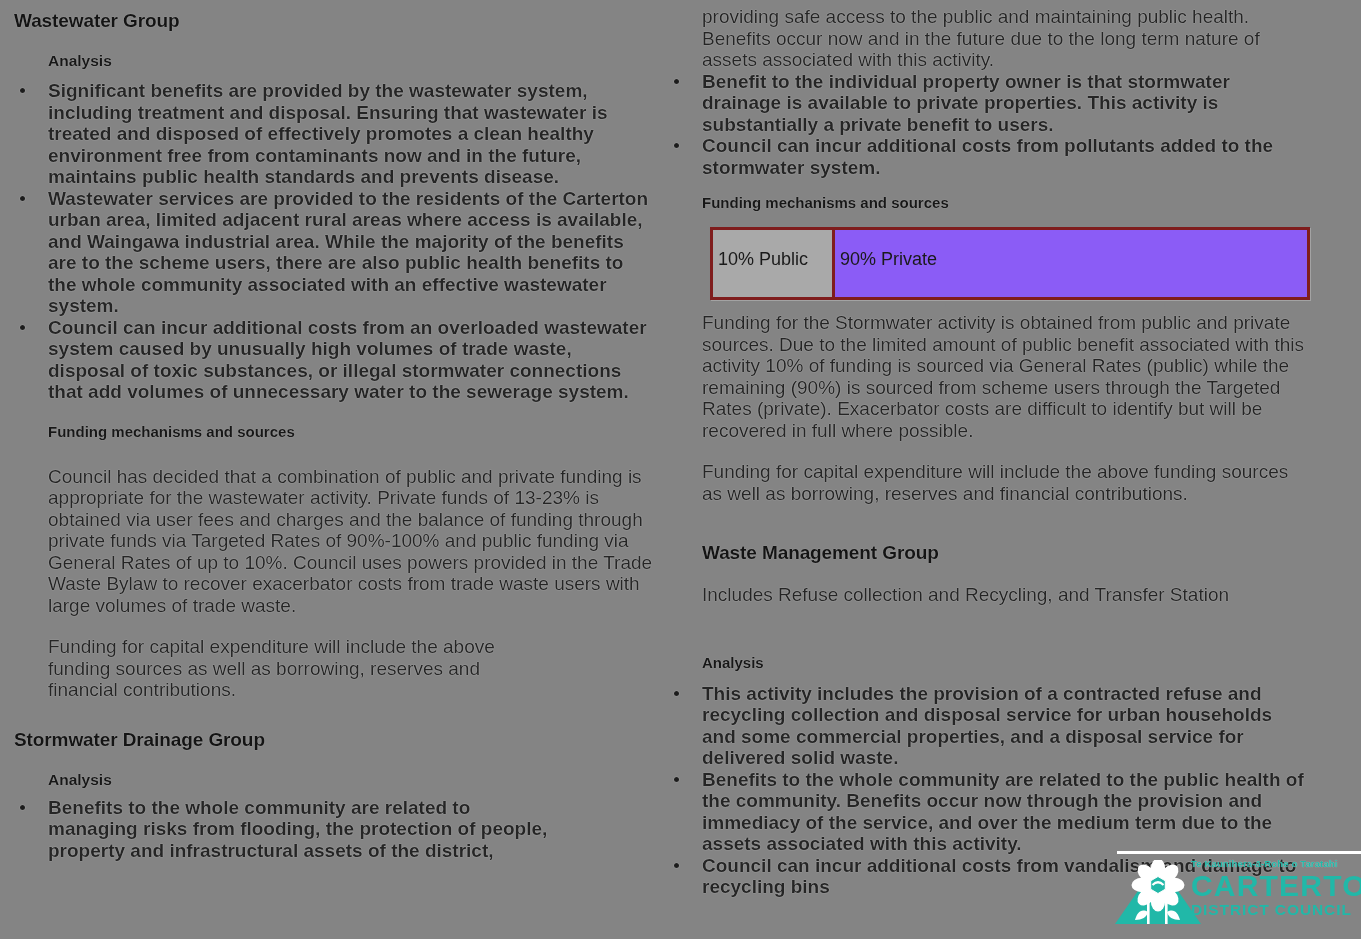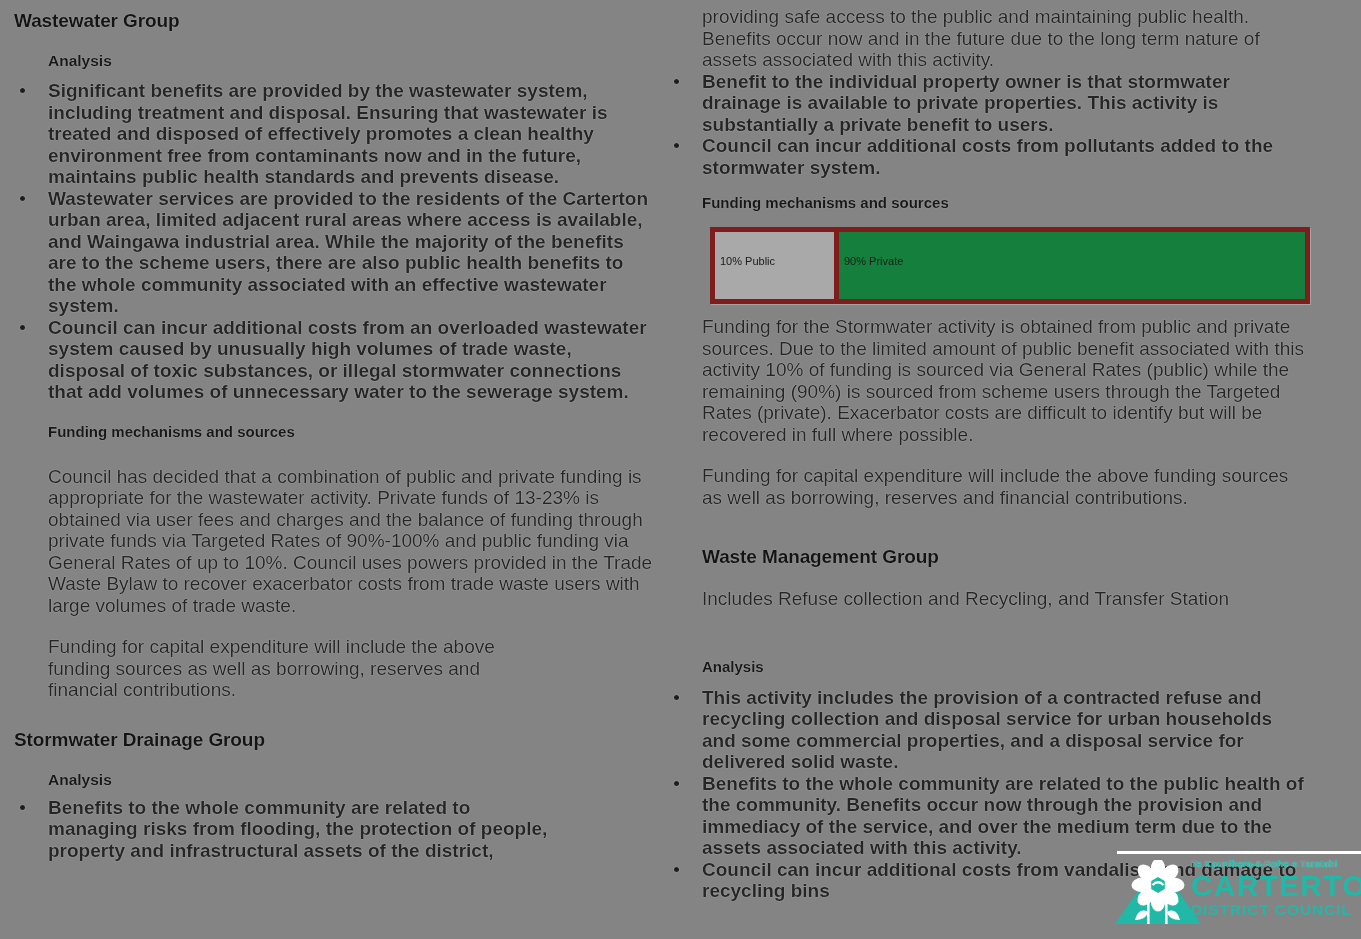--- a/index.html
+++ b/index.html
@@ -92,30 +92,30 @@
   .spacer-md { height: 20px; }
 
   
   .funding-table {
     border-collapse: collapse;
     border: 1.5px solid #1a1a1a;
     table-layout: fixed;
     box-shadow: 1px 1px 0 rgba(255,255,255,0.25);
   }
   .funding-table td {
-    border: 5px solid #7f1d1d;
-    font-size: 11px;
+    border: 3px solid #7f1d1d;
+    font-size: 18px;
     line-height: 26px;
     color: #1a1a1a;
     vertical-align: top;
     padding: 5px 4px 6px 5px;
     text-shadow: none;
   }
   .funding-table td.public-cell  { background: #a9a9a9; }
-  .funding-table td.private-cell { background: #15803d; }
+  .funding-table td.private-cell { background: #8b5cf6; }
 
   
   .logo-block {
     position: absolute;
     right: 0px;
     bottom: 15px;
     width: 262px;
     height: 80px;
   }
   .logo-rule {

